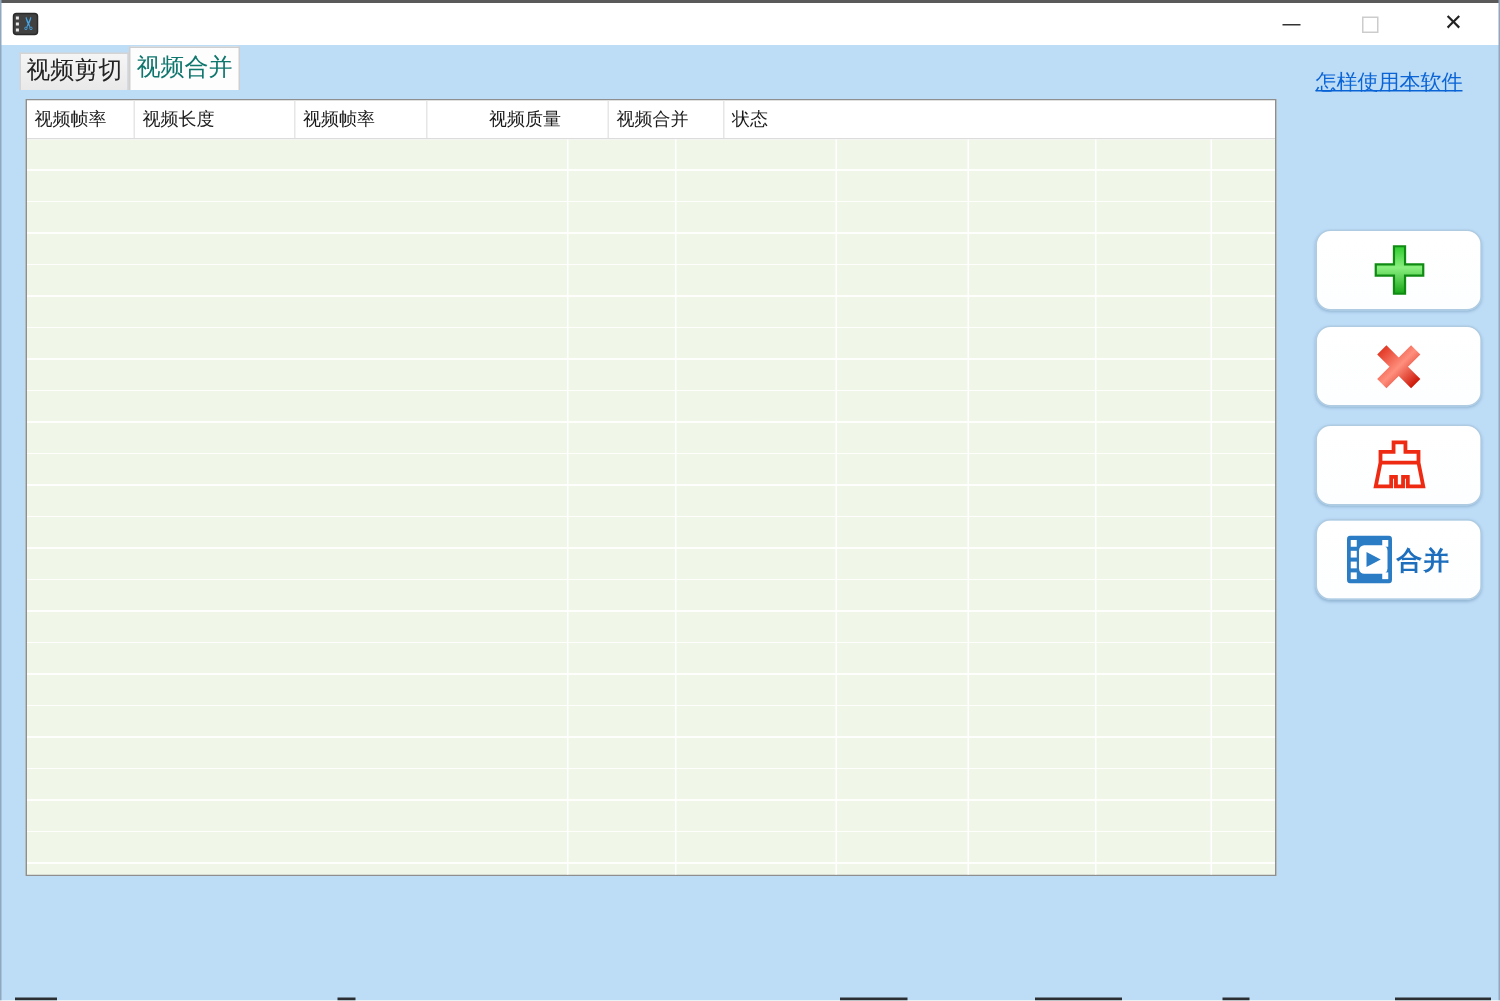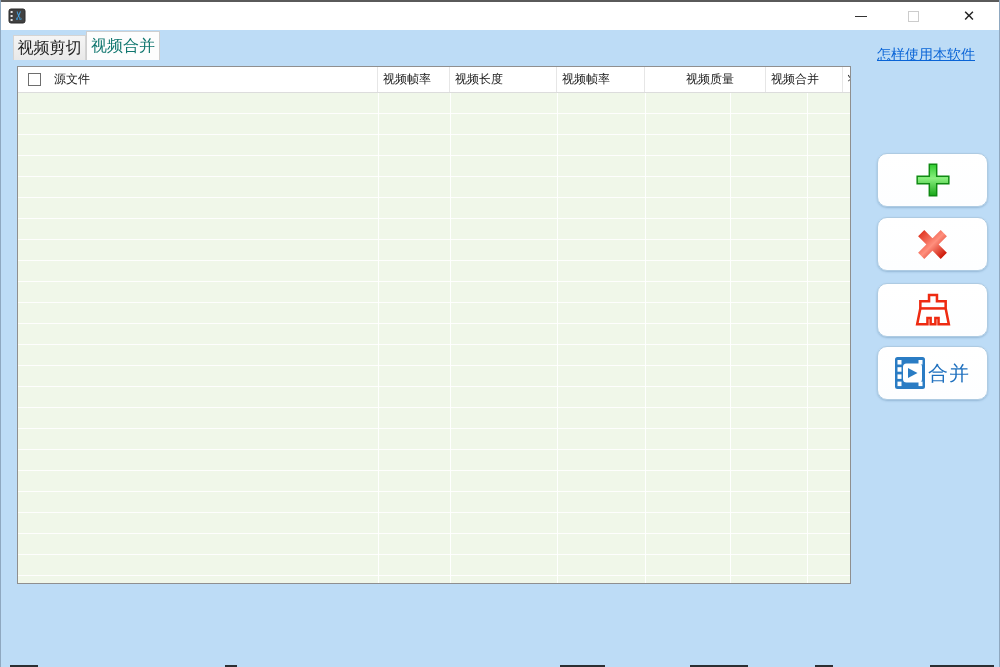--- a/index.html
+++ b/index.html
@@ -43,21 +43,21 @@
   .tbody { position:absolute; left:0; top:26px; right:0; bottom:0;
     background:repeating-linear-gradient(to bottom, #f0f7e9 0 20px, rgba(255,255,255,0.92) 20px 21px); }
   .vline { position:absolute; top:0; bottom:0; width:1px; background:rgba(255,255,255,0.92); }
   .v0{left:360px;} .v1{left:432px;} .v2{left:539px;} .v3{left:627px;} .v4{left:712px;} .v5{left:789px;}
 
   .action-btn { position:absolute; left:877px; width:111px; height:54px; border-radius:10px;
     background:linear-gradient(#ffffff,#fdfeff); border:1px solid #aecbe2;
     box-shadow:0 1px 2px rgba(100,140,175,0.45); display:flex; align-items:center; justify-content:center;
     cursor:pointer; }
   .ab-add{ top:153px; } .ab-remove{ top:217px; } .ab-clear{ top:283px; } .ab-merge{ top:346px; }
-  .merge-label { font-size:20px; color:#1d6fbe; margin-left:3px; letter-spacing:1px; }
+  .merge-label { font-size:17px; color:#1d6fbe; margin-left:3px; letter-spacing:1px;font-weight:bold; }
 
   .bottom-artifact { position:absolute; left:0; bottom:0; width:1000px; height:3px; z-index:40;
     background-image:
       linear-gradient(#2b2f33,#2b2f33),linear-gradient(#2b2f33,#2b2f33),
       linear-gradient(#2b2f33,#2b2f33),linear-gradient(#2b2f33,#2b2f33),
       linear-gradient(#2b2f33,#2b2f33),linear-gradient(#2b2f33,#2b2f33);
     background-repeat:no-repeat;
     background-position:10px 1px,225px 1px,560px 1px,690px 1px,815px 1px,930px 1px;
     background-size:28px 2px,12px 2px,45px 2px,58px 2px,18px 2px,64px 2px; }
 </style>
@@ -90,24 +90,20 @@
     </div>
   </div>
 
   <div class="tab tab-inactive">视频剪切</div>
   <div class="tab tab-active">视频合并</div>
 
   <div class="help-link">怎样使用本软件</div>
 
   <div class="file-table">
     <div class="thead">
-      <div class="hcell hc0">
-        <span class="chk"></span>
-        <span class="hlabel">源文件</span>
-      </div>
       <div class="hcell hc1">视频帧率</div>
       <div class="hcell hc2">视频长度</div>
       <div class="hcell hc3">视频帧率</div>
       <div class="hcell hc4">视频质量</div>
       <div class="hcell hc5">视频合并</div>
       <div class="hcell hc6">状态</div>
     </div>
     <div class="tbody">
       <div class="vline v0"></div>
       <div class="vline v1"></div>

